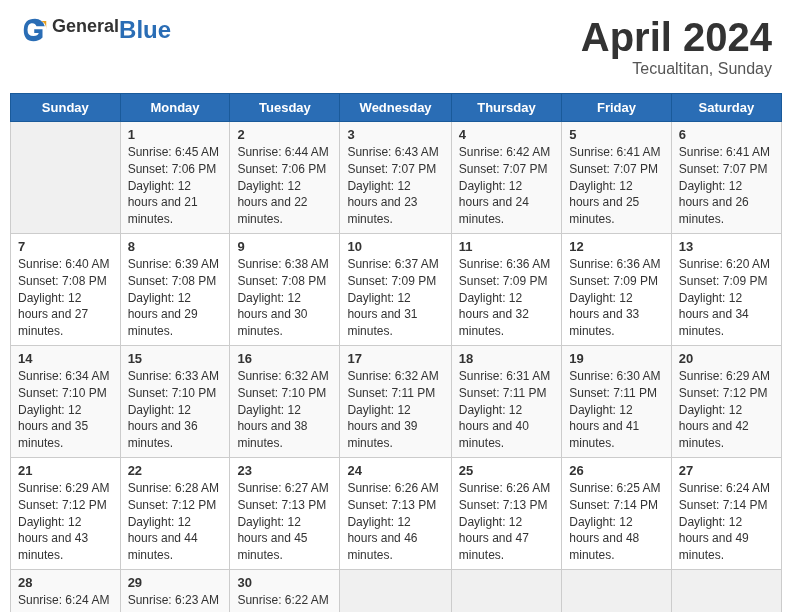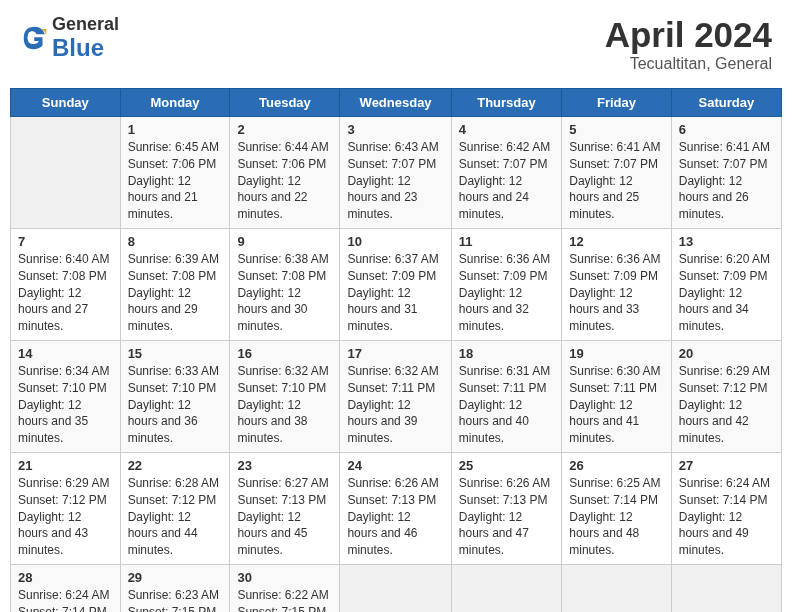--- a/index.html
+++ b/index.html
@@ -16,21 +16,21 @@
       align-items: flex-start;
       margin-bottom: 10px;
       padding: 5px 10px;
     }
     .logo {
       display: flex;
       align-items: center;
     }
     .logo-text {
       display: flex;
-      flex-direction: column;
+      flex-direction: row;
       line-height: 1.1;
     }
     .logo-general {
       font-size: 18px;
       font-weight: bold;
       color: #333;
     }
     .logo-blue {
       font-size: 24px;
       font-weight: bold;
@@ -38,21 +38,21 @@
     }
     .logo-icon {
       width: 30px;
       height: 30px;
       margin-right: 2px;
     }
     .title-block {
       text-align: right;
     }
     .month-title {
-      font-size: 35px;
+      font-size: 40px;
       font-weight: bold;
       color: #333;
     }
     .location-title {
       font-size: 16px;
       color: #555;
     }
     .calendar {
       width: 100%;
       border-collapse: collapse;
@@ -103,21 +103,21 @@
       <path d="M5,20 Q5,5 20,5 Q30,5 33,15 L22,15 Q20,10 15,11 Q10,12 10,20 Q10,28 18,28 Q24,28 25,24 L19,24 L19,19 L30,19 L30,30 Q25,35 18,35 Q5,35 5,20 Z" fill="#2a6db5"></path>
       <path d="M28,8 L35,8 L35,20 Q35,10 28,8 Z" fill="#e8a020"></path>
     </svg>
     <div class="logo-text">
       <span class="logo-general">General</span>
       <span class="logo-blue">Blue</span>
     </div>
   </div>
   <div class="title-block">
     <div class="month-title">April 2024</div>
-    <div class="location-title">Tecualtitan, General</div>
+    <div class="location-title">Tecualtitan, Sunday</div>
   </div>
 </div>
 
 <table class="calendar">
   <thead>
     <tr>
     <th>Sunday</th>
         <th>Monday</th>
         <th>Tuesday</th>
         <th>Wednesday</th>

